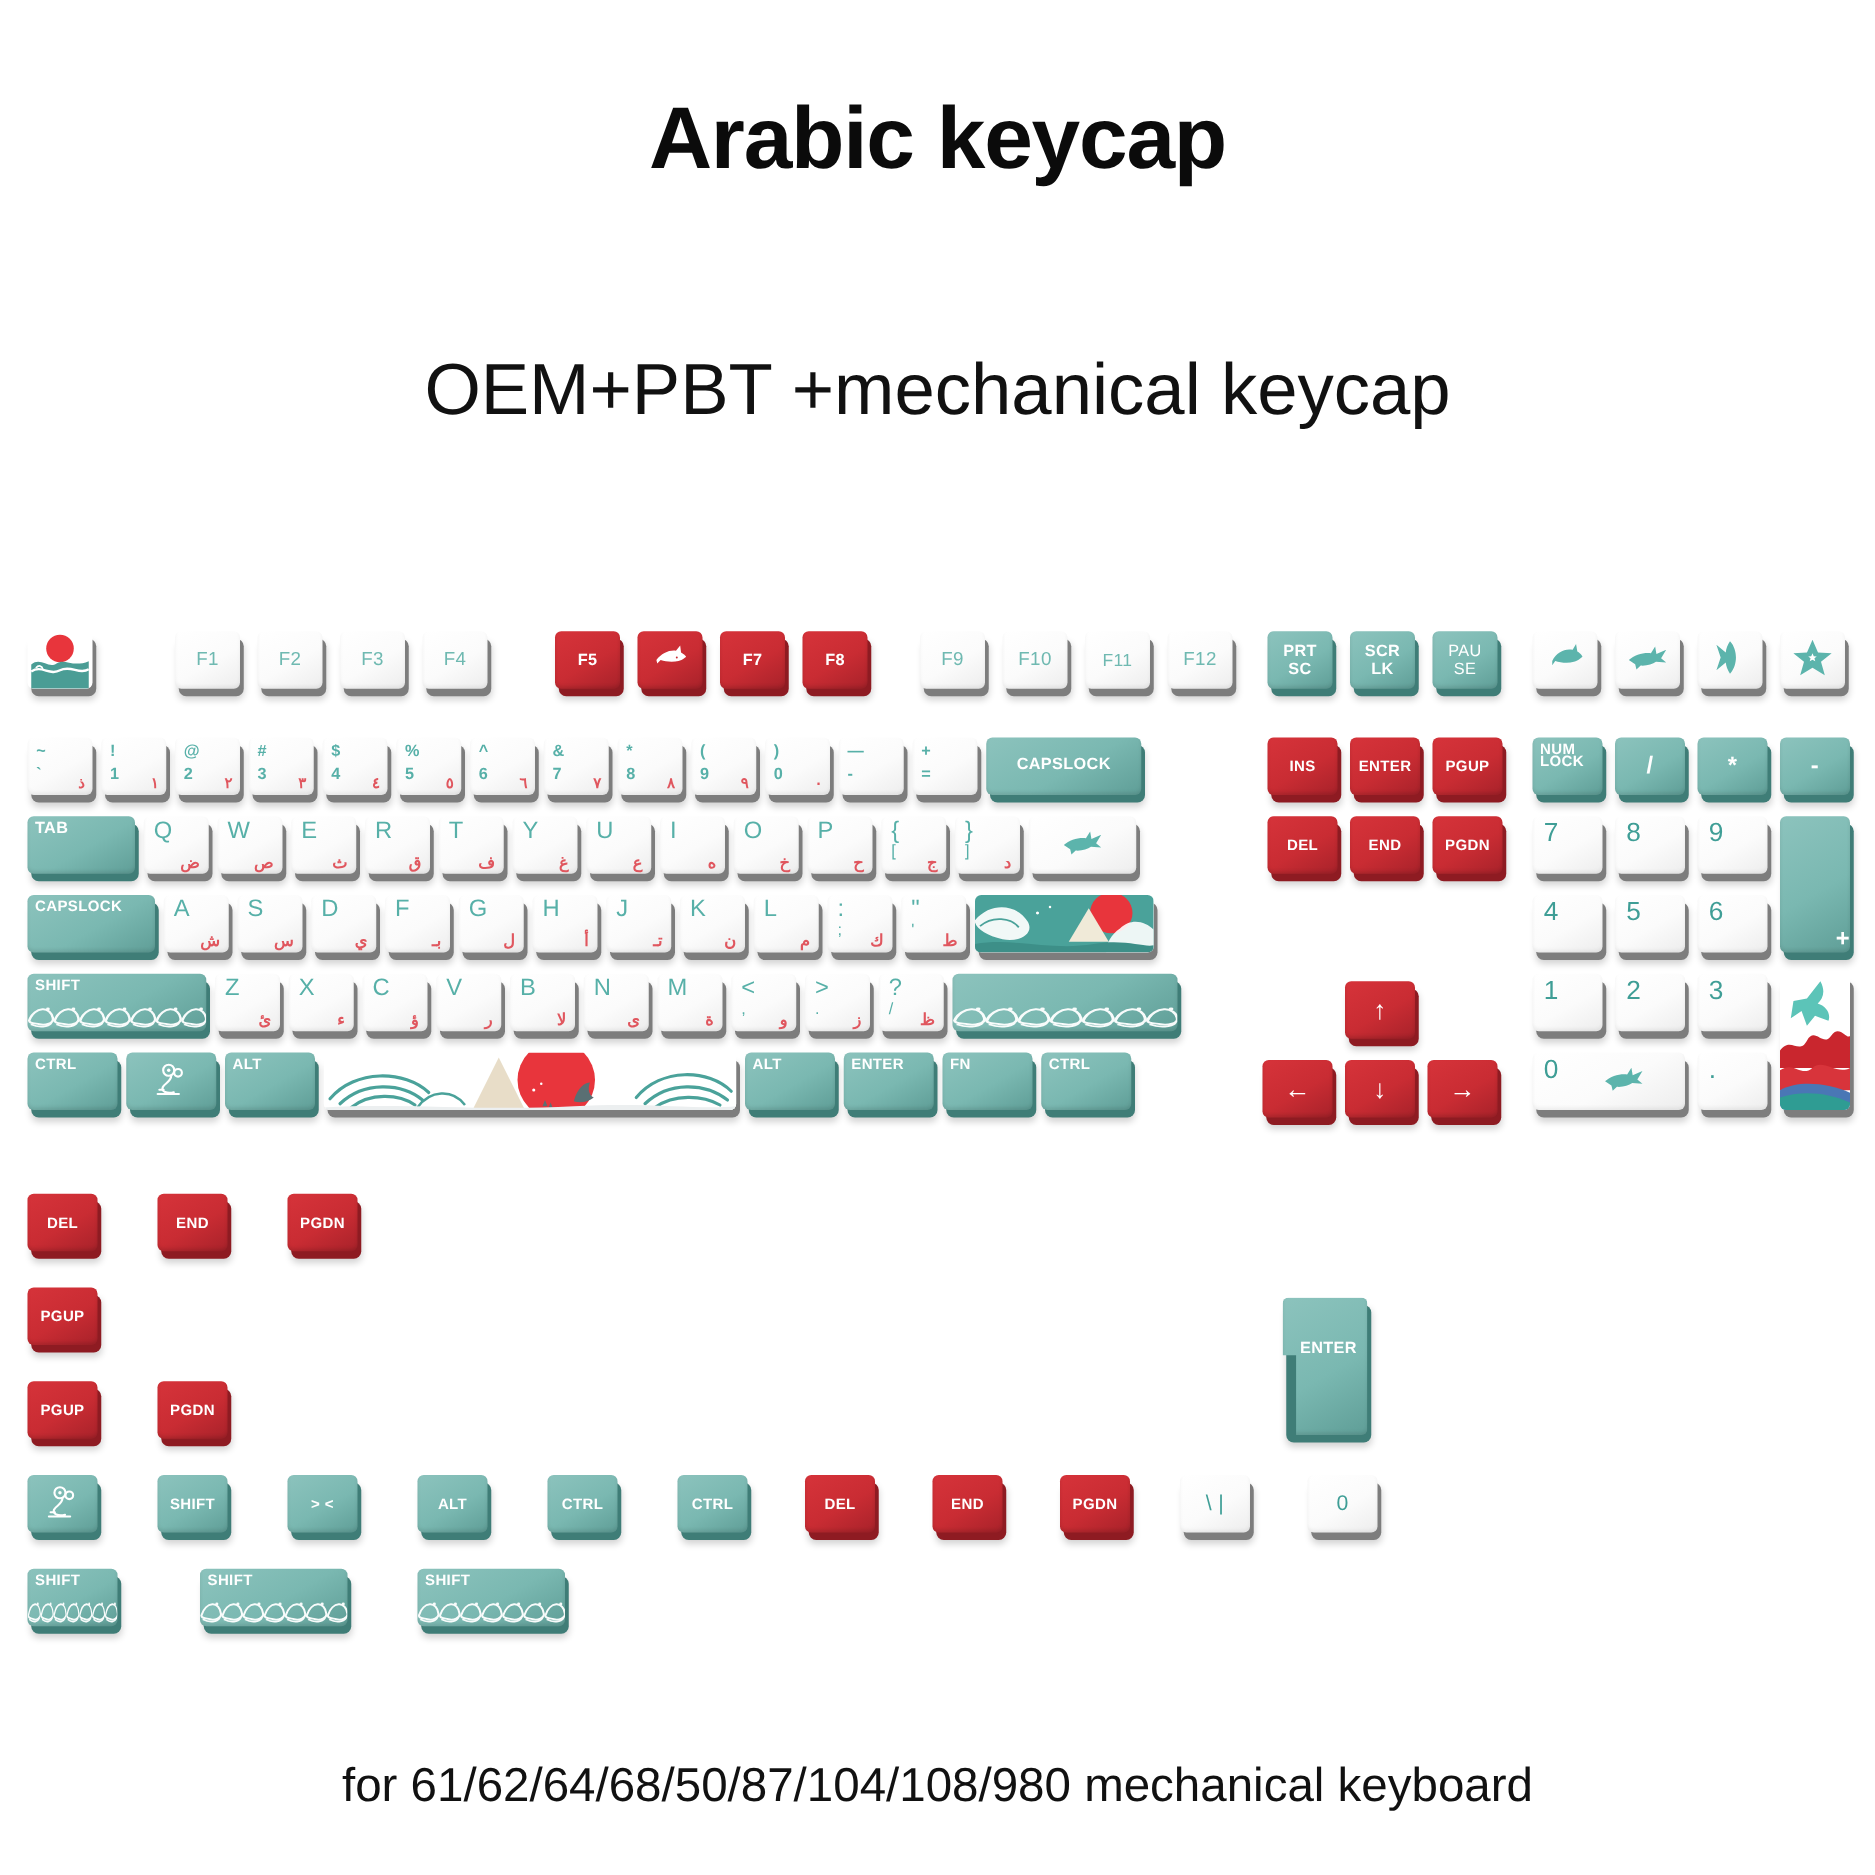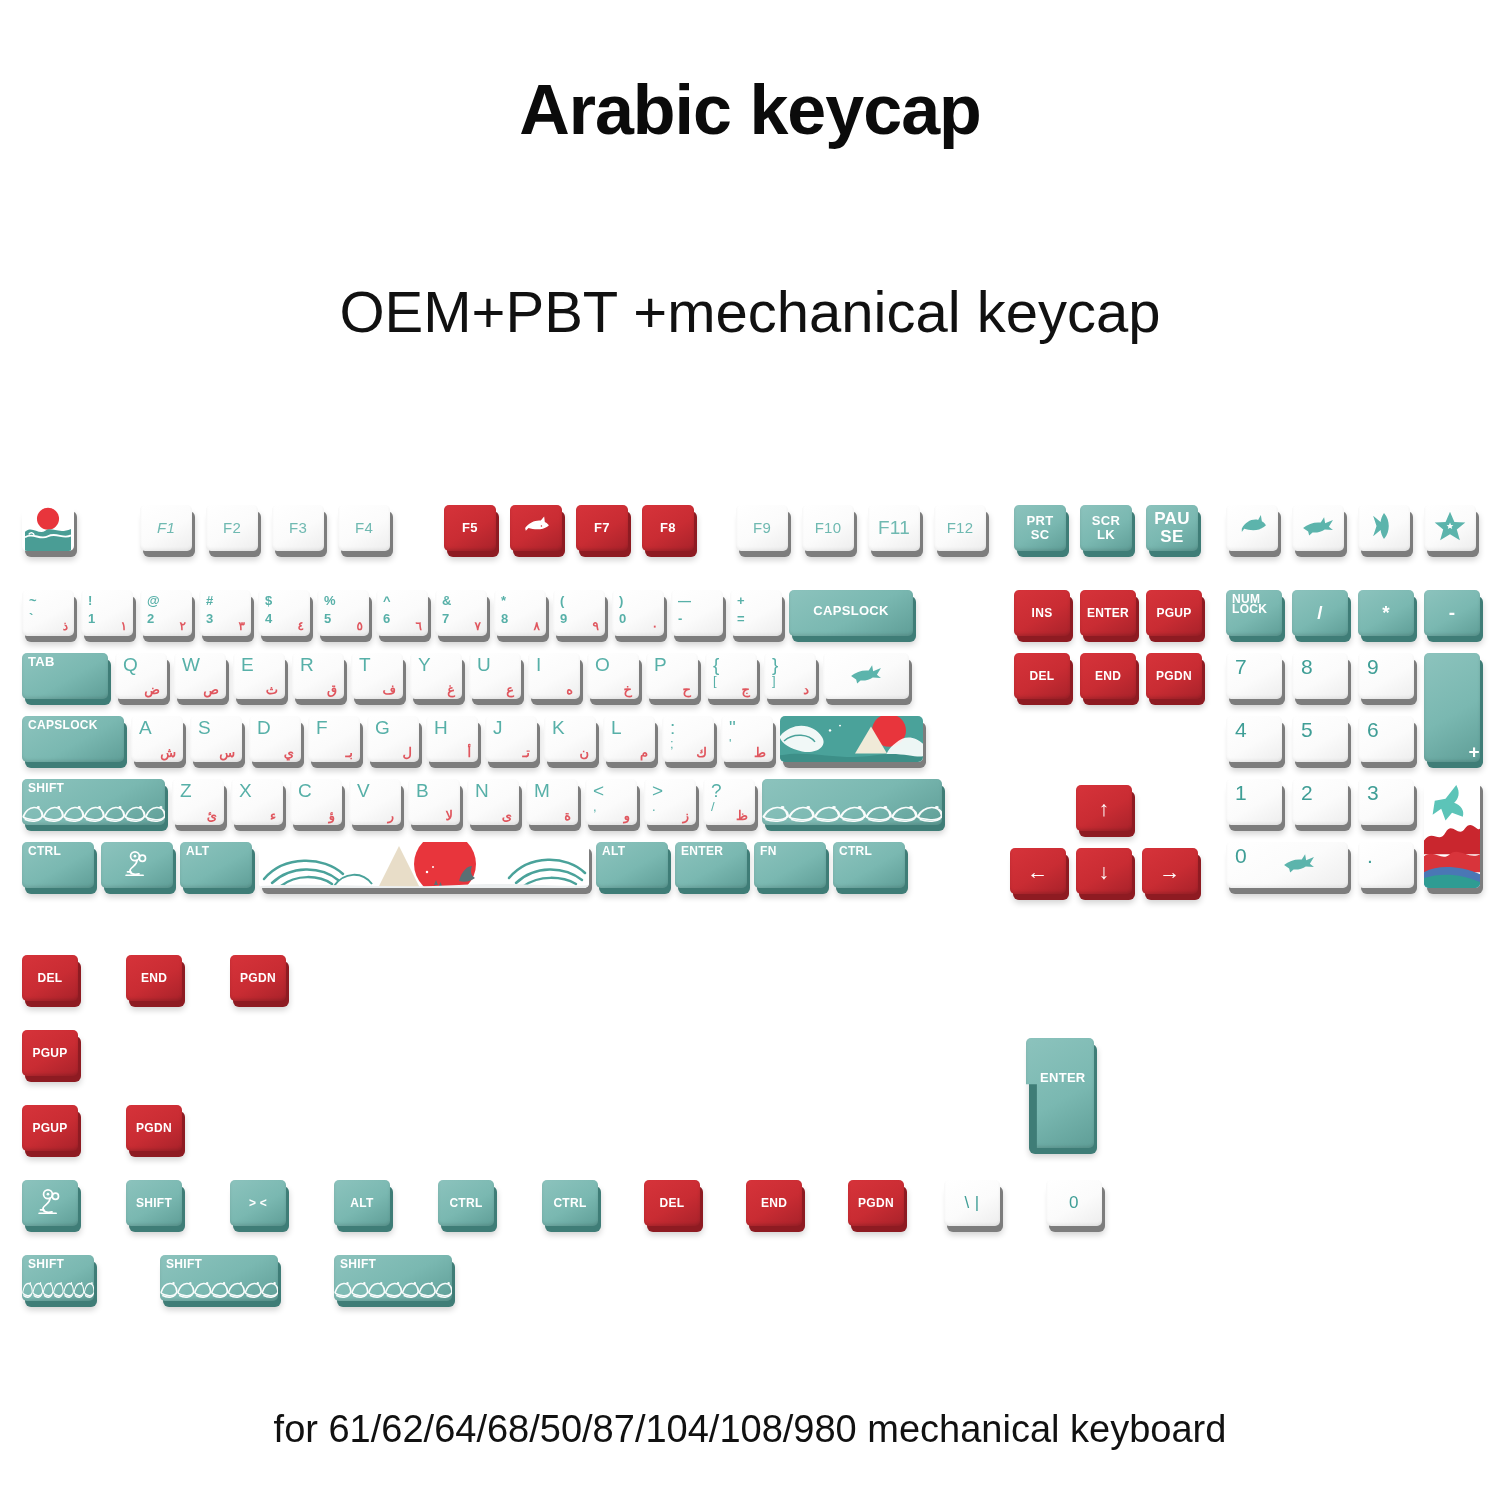--- a/index.html
+++ b/index.html
@@ -91,21 +91,21 @@
           <rect width="100" height="100" fill="#ffffff"></rect>
           <circle cx="50" cy="30" r="24" fill="#e8353c"></circle>
           <path d="M0 58 C16 44 30 66 44 56 C58 46 72 64 100 52 L100 100 L0 100 Z" fill="#4a9d95"></path>
           <path d="M0 70 C18 58 32 78 50 68 C68 58 84 76 100 66" fill="none" stroke="#ffffff" stroke-width="4"></path>
           <path d="M8 64 c5-6 11-4 12 2" fill="none" stroke="#ffffff" stroke-width="3"></path>
         </svg>
       </div>
     </div>
     <div class="skirt" style="left: 143px; top: 511px; width: 52px; height: 46px; background: rgb(125, 125, 125);"></div>
     <div class="key k-white" style="left: 140px; top: 505px; width: 52px; height: 46px;">
-      <span class="lbl-c wtxt" style="color:#6fb9b1;font-size:15px;font-weight:500;font-style:italic;">F1</span>
+      <span class="lbl-c wtxt" style="color:#6fb9b1;font-size:15px;font-weight:500;">F1</span>
     </div>
     <div class="skirt" style="left: 209px; top: 511px; width: 52px; height: 46px; background: rgb(125, 125, 125);"></div>
     <div class="key k-white" style="left: 206px; top: 505px; width: 52px; height: 46px;">
       <span class="lbl-c wtxt" style="color:#6fb9b1;font-size:15px;font-weight:500;">F2</span>
     </div>
     <div class="skirt" style="left: 275px; top: 511px; width: 52px; height: 46px; background: rgb(125, 125, 125);"></div>
     <div class="key k-white" style="left: 272px; top: 505px; width: 52px; height: 46px;">
       <span class="lbl-c wtxt" style="color:#6fb9b1;font-size:15px;font-weight:500;">F3</span>
     </div>
     <div class="skirt" style="left: 341px; top: 511px; width: 52px; height: 46px; background: rgb(125, 125, 125);"></div>
@@ -136,37 +136,37 @@
     <div class="skirt" style="left: 739px; top: 511px; width: 52px; height: 46px; background: rgb(125, 125, 125);"></div>
     <div class="key k-white" style="left: 736px; top: 505px; width: 52px; height: 46px;">
       <span class="lbl-c wtxt" style="color:#6fb9b1;font-size:15px;font-weight:500;">F9</span>
     </div>
     <div class="skirt" style="left: 805px; top: 511px; width: 52px; height: 46px; background: rgb(125, 125, 125);"></div>
     <div class="key k-white" style="left: 802px; top: 505px; width: 52px; height: 46px;">
       <span class="lbl-c wtxt" style="color:#6fb9b1;font-size:15px;font-weight:500;">F10</span>
     </div>
     <div class="skirt" style="left: 871px; top: 511px; width: 52px; height: 46px; background: rgb(125, 125, 125);"></div>
     <div class="key k-white" style="left: 868px; top: 505px; width: 52px; height: 46px;">
-      <span class="lbl-c wtxt" style="color:#6fb9b1;font-size:19px;font-weight:500;">F11</span>
+      <span class="lbl-c wtxt" style="color:#6fb9b1;font-size:14px;font-weight:500;">F11</span>
     </div>
     <div class="skirt" style="left: 937px; top: 511px; width: 52px; height: 46px; background: rgb(125, 125, 125);"></div>
     <div class="key k-white" style="left: 934px; top: 505px; width: 52px; height: 46px;">
       <span class="lbl-c wtxt" style="color:#6fb9b1;font-size:15px;font-weight:500;">F12</span>
     </div>
     <div class="skirt" style="left: 1017px; top: 511px; width: 52px; height: 46px; background: rgb(63, 125, 119);"></div>
     <div class="key k-teal" style="left: 1014px; top: 505px; width: 52px; height: 46px;">
       <span class="lbl-c " style="color:#fff;font-size:13px;font-weight:bold;">PRT<br>SC</span>
     </div>
     <div class="skirt" style="left: 1083px; top: 511px; width: 52px; height: 46px; background: rgb(63, 125, 119);"></div>
     <div class="key k-teal" style="left: 1080px; top: 505px; width: 52px; height: 46px;">
       <span class="lbl-c " style="color:#fff;font-size:13px;font-weight:bold;">SCR<br>LK</span>
     </div>
     <div class="skirt" style="left: 1149px; top: 511px; width: 52px; height: 46px; background: rgb(63, 125, 119);"></div>
     <div class="key k-teal" style="left: 1146px; top: 505px; width: 52px; height: 46px;">
-      <span class="lbl-c " style="color:#fff;font-size:17px;font-weight:bold;">PAU<br>SE</span>
+      <span class="lbl-c " style="color:#fff;font-size:13px;font-weight:normal;">PAU<br>SE</span>
     </div>
     <div class="skirt" style="left: 1229px; top: 511px; width: 52px; height: 46px; background: rgb(125, 125, 125);"></div>
     <div class="key k-white" style="left: 1226px; top: 505px; width: 52px; height: 46px;">
       <div style="position:absolute;left:9px;top:4px;width:34px;height:34px;">
         <svg viewBox="0 0 100 100" width="100%" height="100%" preserveAspectRatio="xMidYMid meet">
           <path fill="#5cb4ac" d="M20 58c10-20 30-30 48-26l8-14 3 18c9 5 12 12 12 12s-9 9-20 12c-14 4-32 2-44-2l-7 10z"></path>
         </svg>
       </div>
     </div>
     <div class="skirt" style="left: 1295px; top: 511px; width: 52px; height: 46px; background: rgb(125, 125, 125);"></div>

